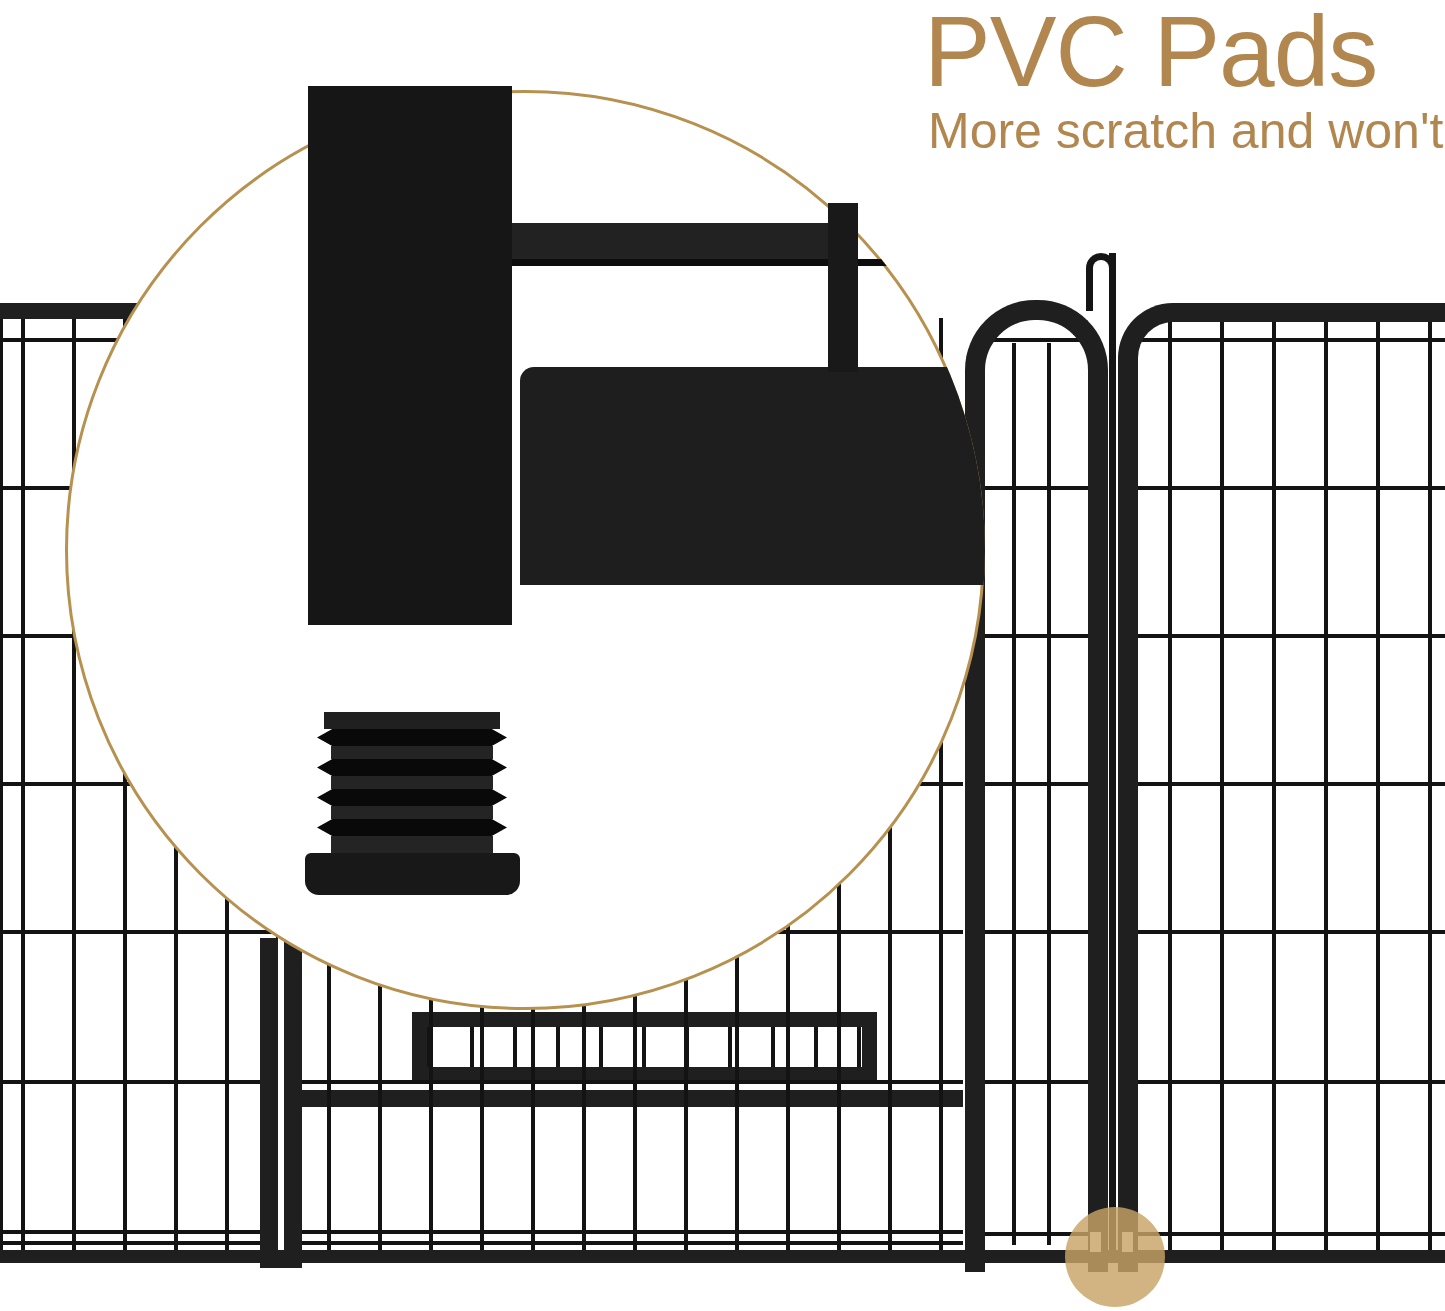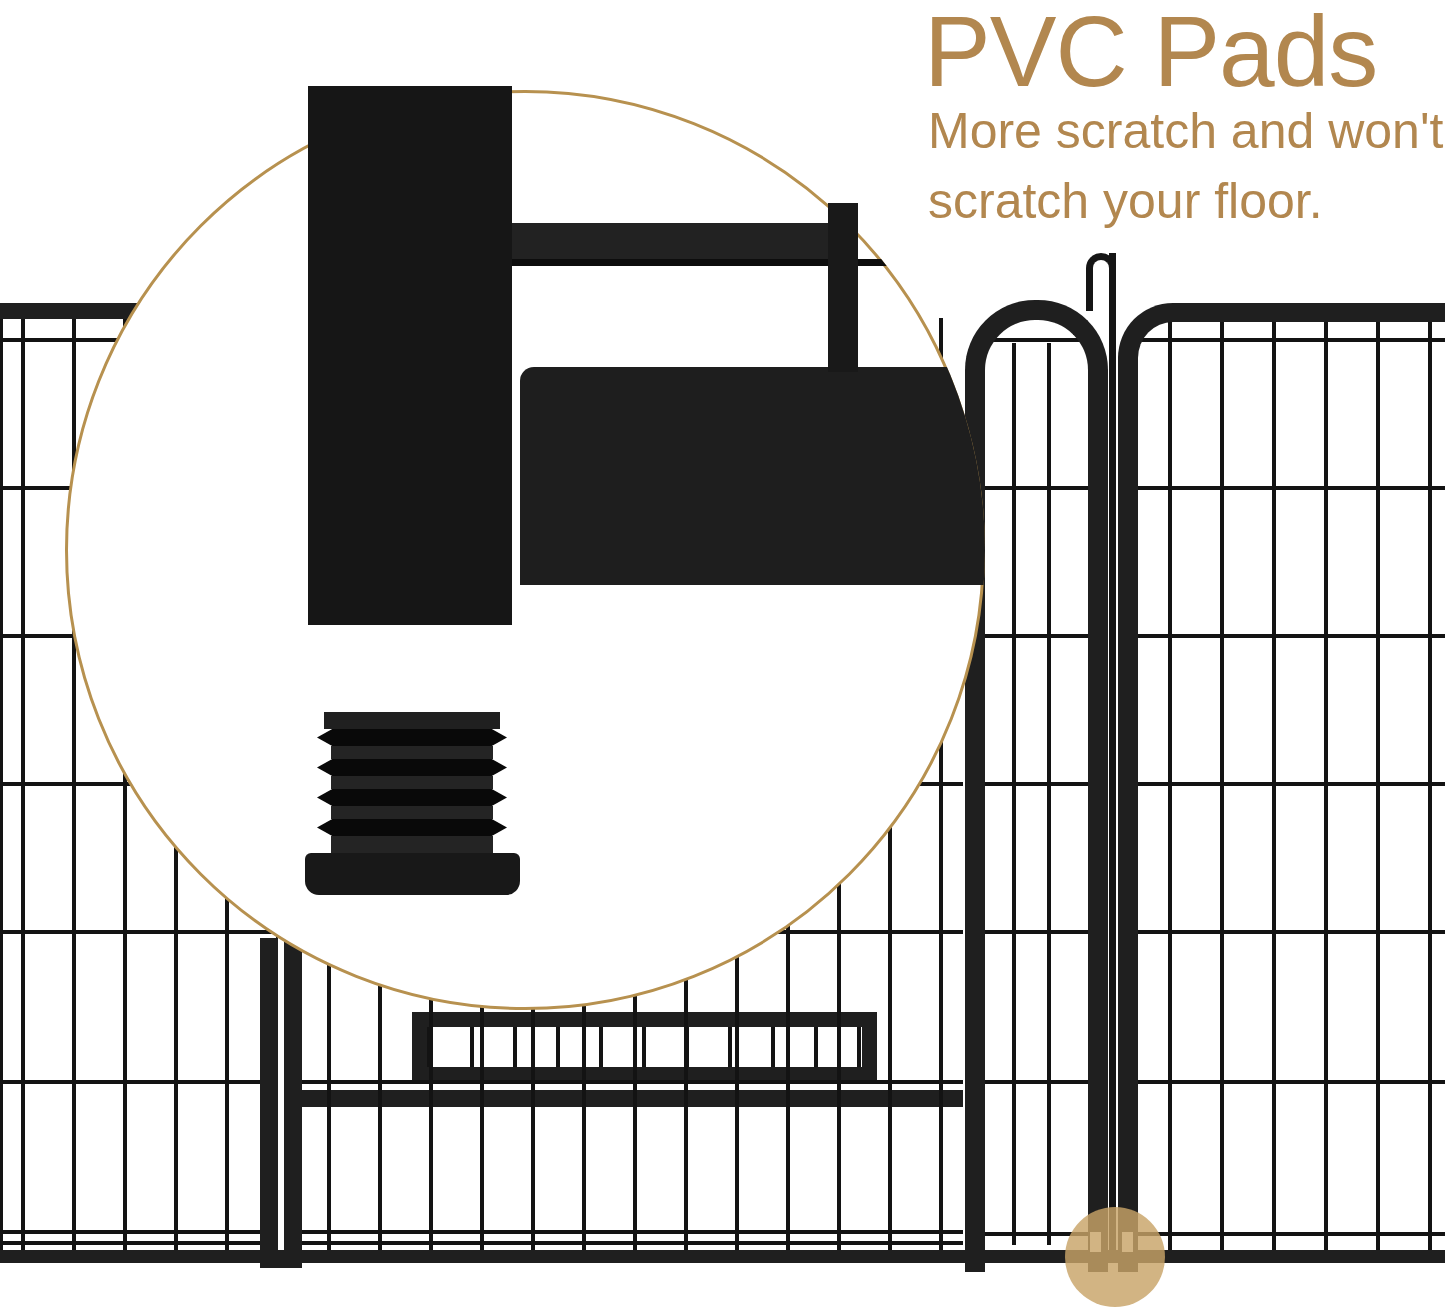--- a/index.html
+++ b/index.html
@@ -159,16 +159,15 @@
       <div class="plug-base"></div>
     </div>
   </div>
   <div class="z-pop mag-post"></div>
   <div class="z-pop mag-stub"></div>
 
   <div class="z-text callout-title">PVC Pads</div>
   <div class="z-text callout-desc">
     <span>More scratch and won't</span>
       <br>
-    <span>scratch your floor.</span>
   </div>
 
 </div>
 
 </body></html>

